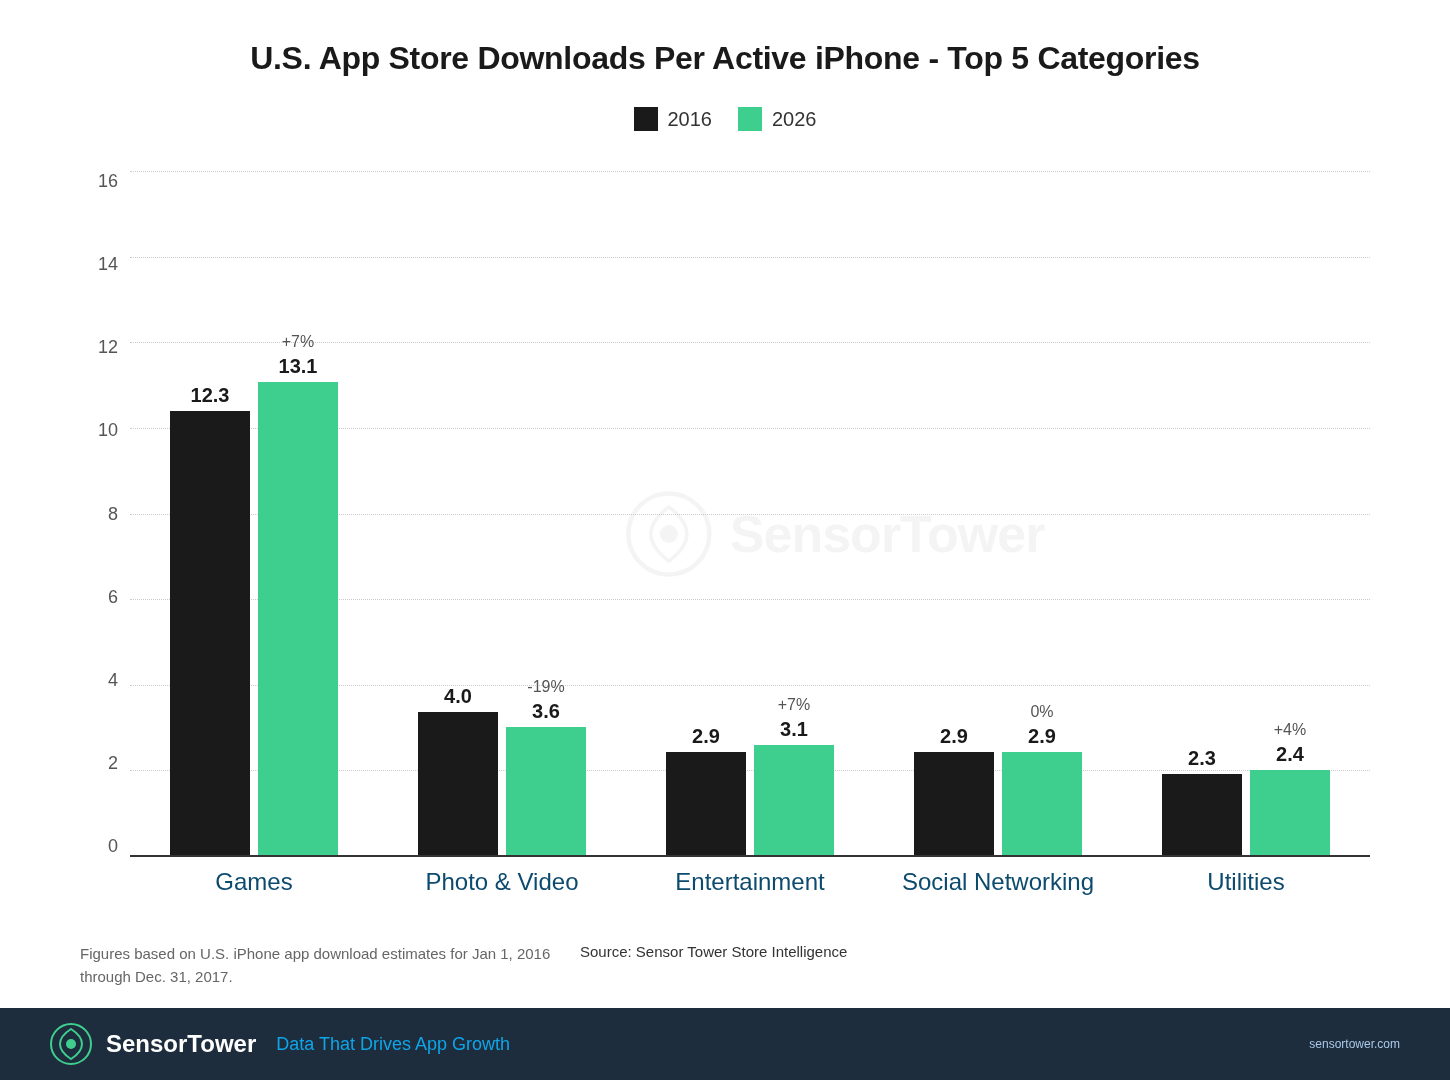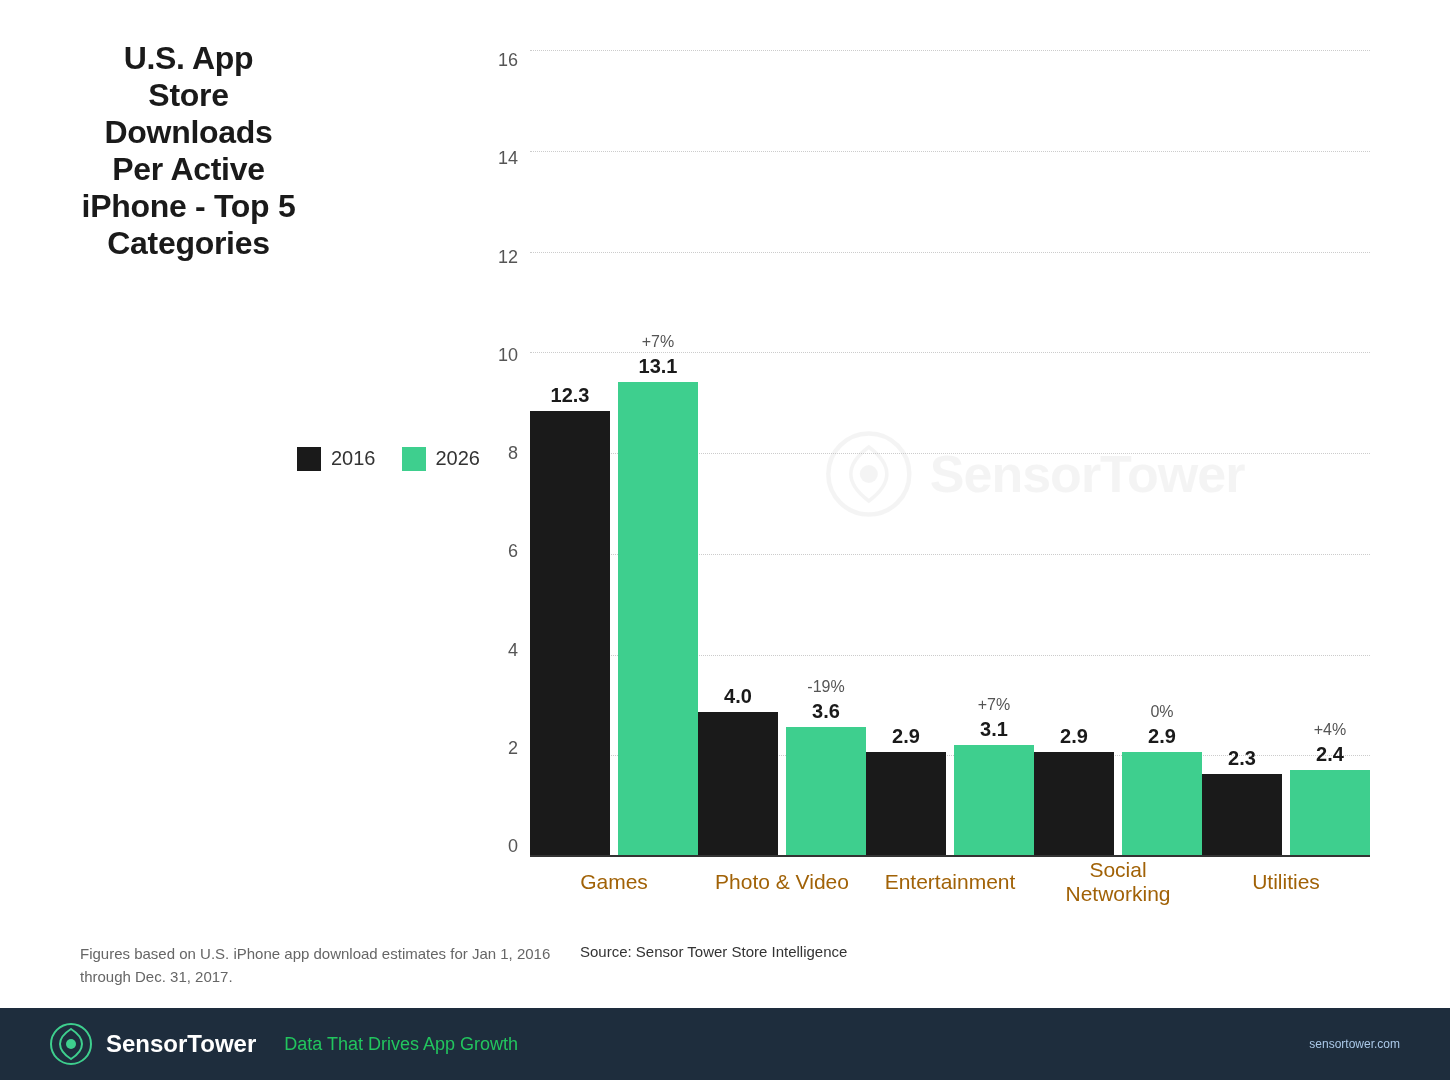--- a/index.html
+++ b/index.html
@@ -17,21 +17,21 @@
       display: flex;
       flex-direction: column;
       background: #ffffff;
     }
 
     .chart-area {
       flex: 1;
       padding: 40px 80px 20px 80px;
       position: relative;
       display: flex;
-      flex-direction: row;
+      flex-direction: column;
     }
 
     .chart-title {
       text-align: center;
       font-size: 32px;
       font-weight: 700;
       color: #1a1a1a;
       margin-bottom: 30px;
       letter-spacing: -0.3px;
     }
@@ -160,22 +160,22 @@
       bottom: 0;
       left: 0;
       right: 0;
       display: flex;
       height: 50px;
     }
 
     .x-label {
       flex: 1;
       text-align: center;
-      font-size: 21px;
-      color: #a16207;
+      font-size: 24px;
+      color: #0c4a6e;
       display: flex;
       align-items: center;
       justify-content: center;
     }
 
     .watermark {
       position: absolute;
       top: 50%;
       left: 50%;
       transform: translate(-30%, -50%);
@@ -243,22 +243,22 @@
     }
 
     .footer-brand {
       font-size: 24px;
       font-weight: 700;
       color: #ffffff;
     }
 
     .footer-tagline {
       font-size: 18px;
-      color: #22c55e;
-      margin-left: 14px;
+      color: #0ea5e9;
+      margin-left: 6px;
     }
 
     .footer-url {
       font-size: 12px;
       color: #aac8e8;
     }
 
     .axis-line {
       position: absolute;
       bottom: 50px;

